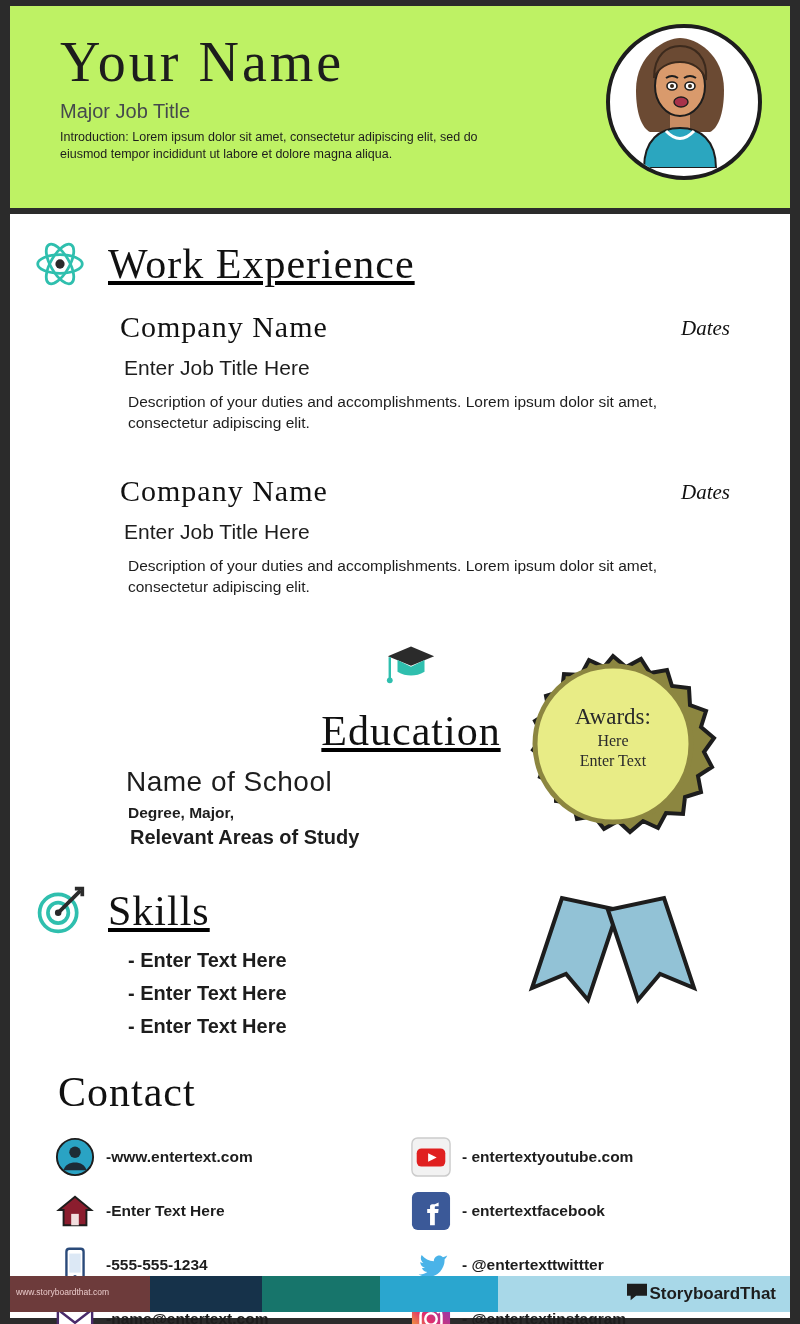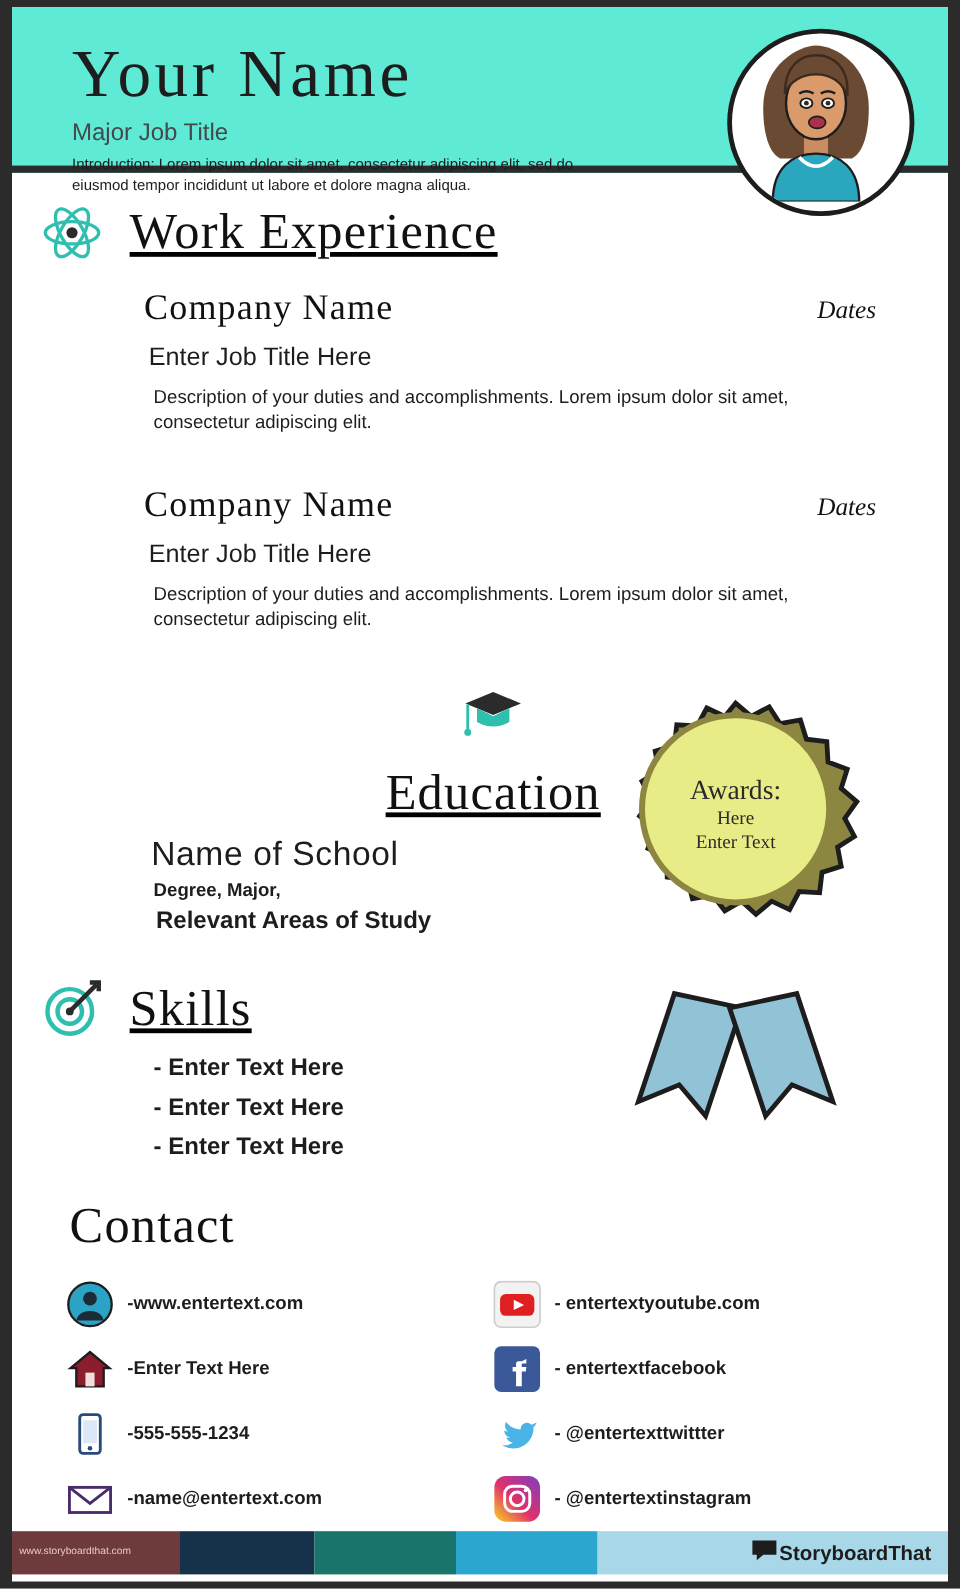--- a/index.html
+++ b/index.html
@@ -21,22 +21,22 @@
     box-sizing: border-box;
     border-left: 10px solid #2b2b2b;
     border-right: 10px solid #2b2b2b;
     border-top: 6px solid #2b2b2b;
     border-bottom: 6px solid #2b2b2b;
   }
 
   
   .header {
     position: relative;
-    height: 138px;
-    background: #5eead4;
+    height: 208px;
+    background: #bef264;
     border-bottom: 6px solid #2b2b2b;
     box-sizing: border-box;
   }
   .header-inner {
     position: absolute;
     left: 50px;
     top: 28px;
     right: 250px;
   }
   .your-name {
@@ -171,21 +171,21 @@
     position: absolute;
     right: 48px;
     top: 412px;
     width: 258px;
     height: 360px;
   }
   .award-text {
     position: absolute;
     left: 0;
     right: 0;
-    top: 68px;
+    top: 56px;
     text-align: center;
     font-family: "Liberation Serif", serif;
     color: #2b2b2b;
   }
   .award-title { font-size: 23px; }
   .award-sub { font-size: 16px; line-height: 1.15; margin-top: 2px;}
 
   
   .contact-head {
     font-family: "Liberation Serif", serif;

